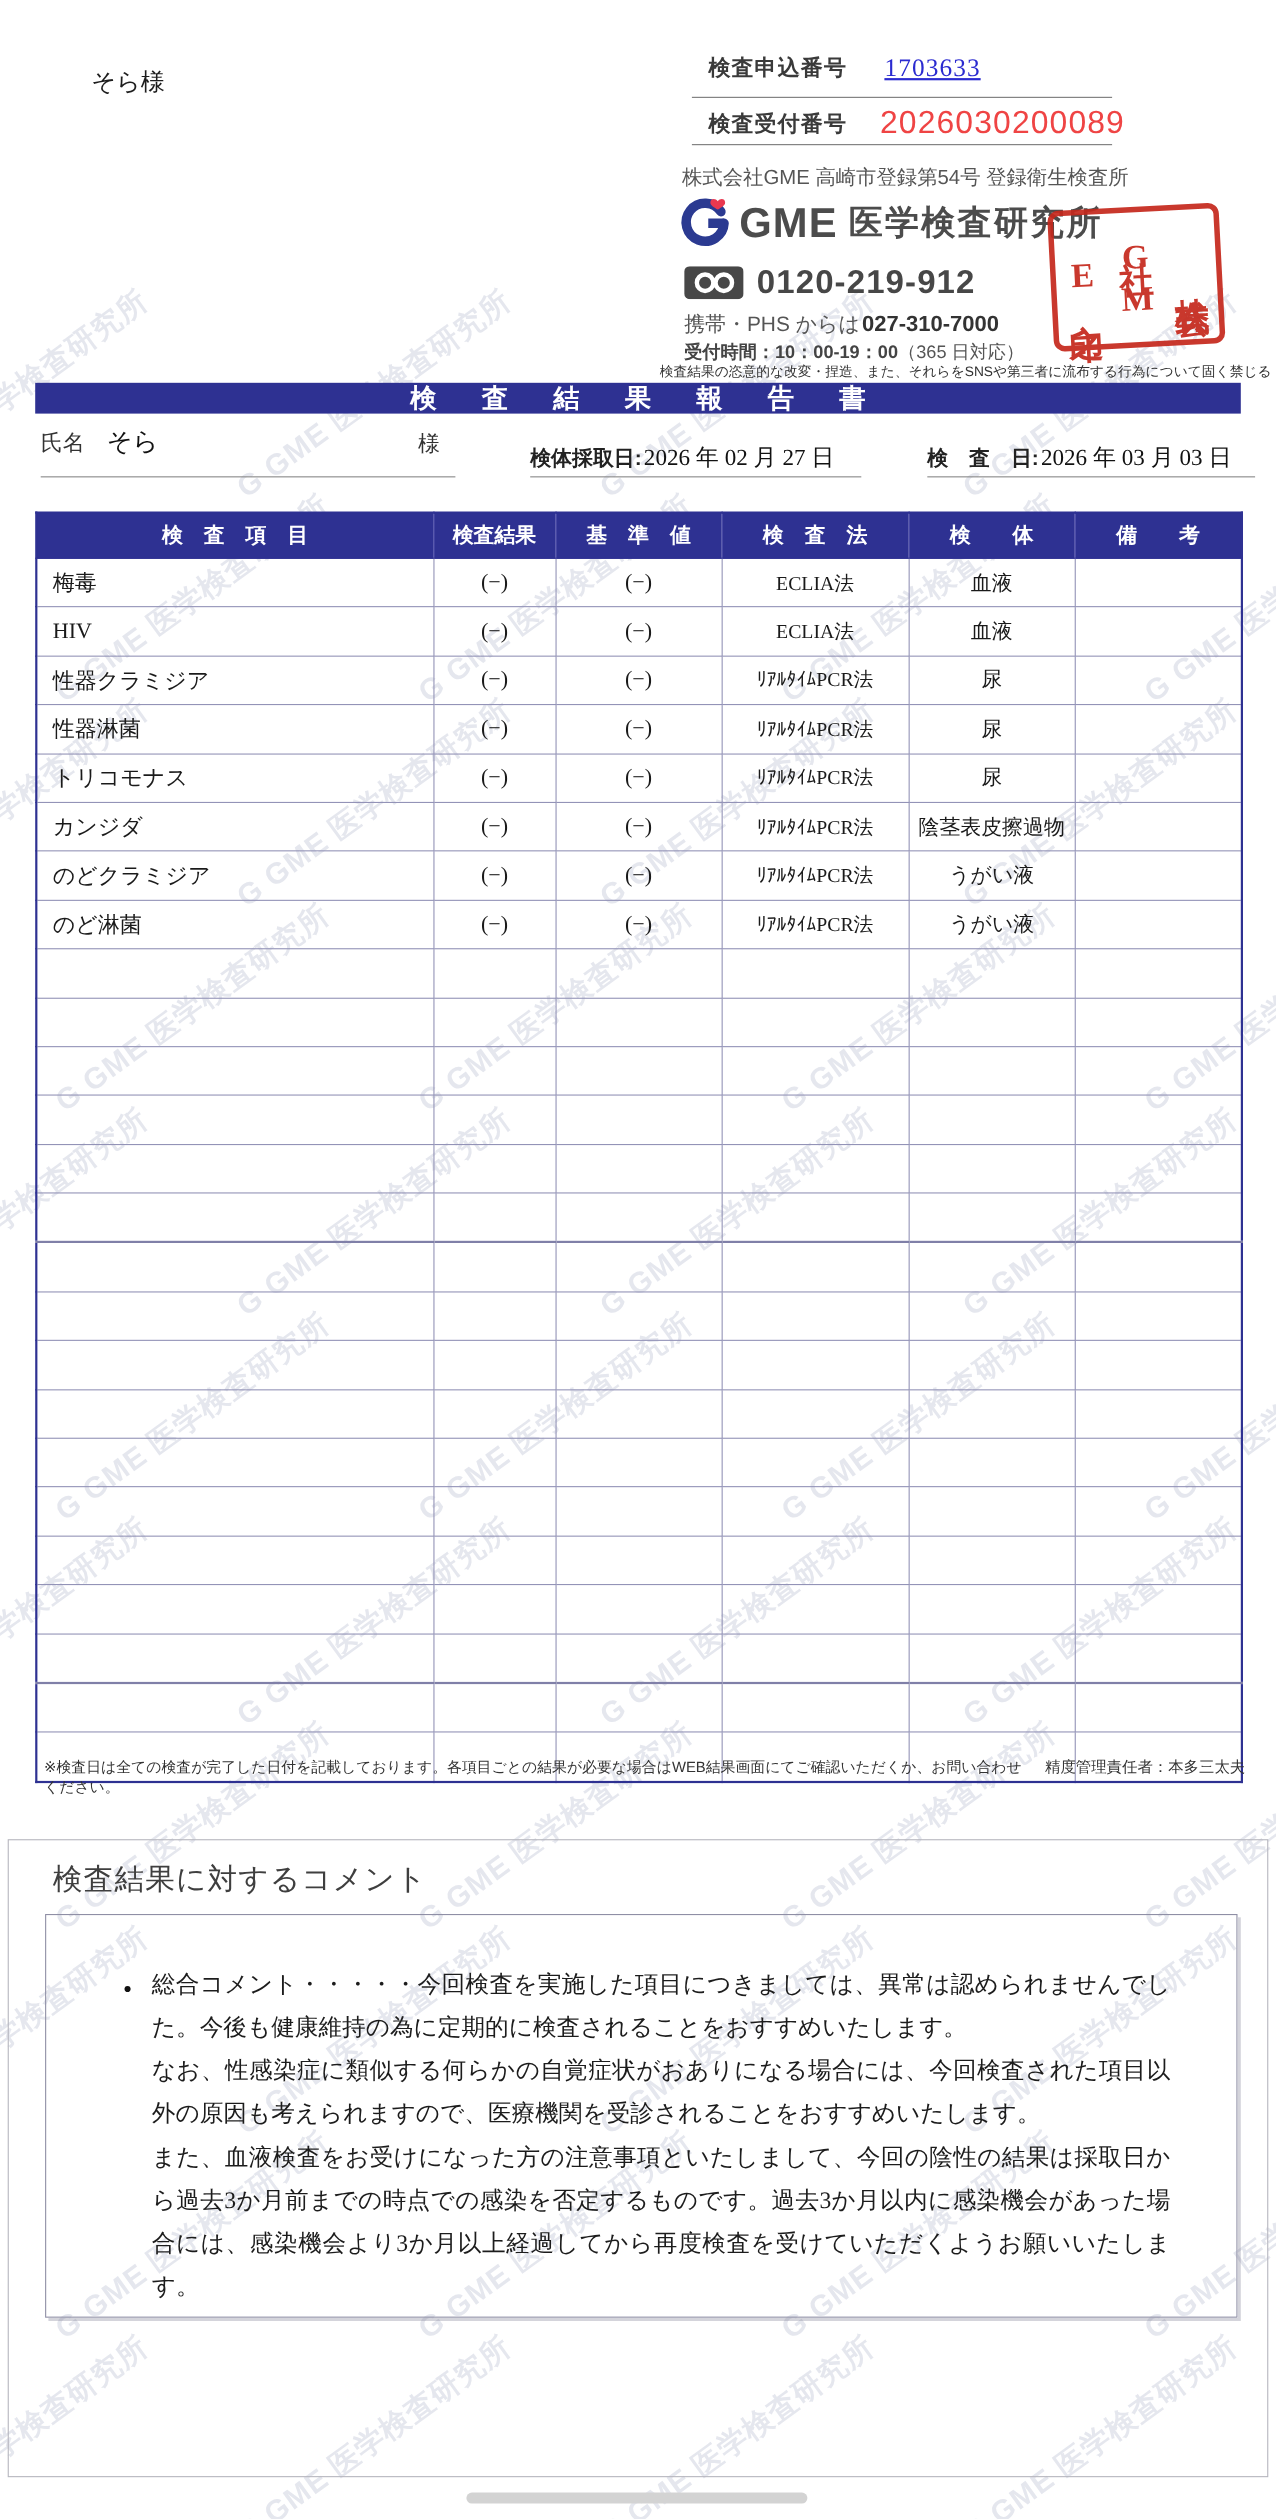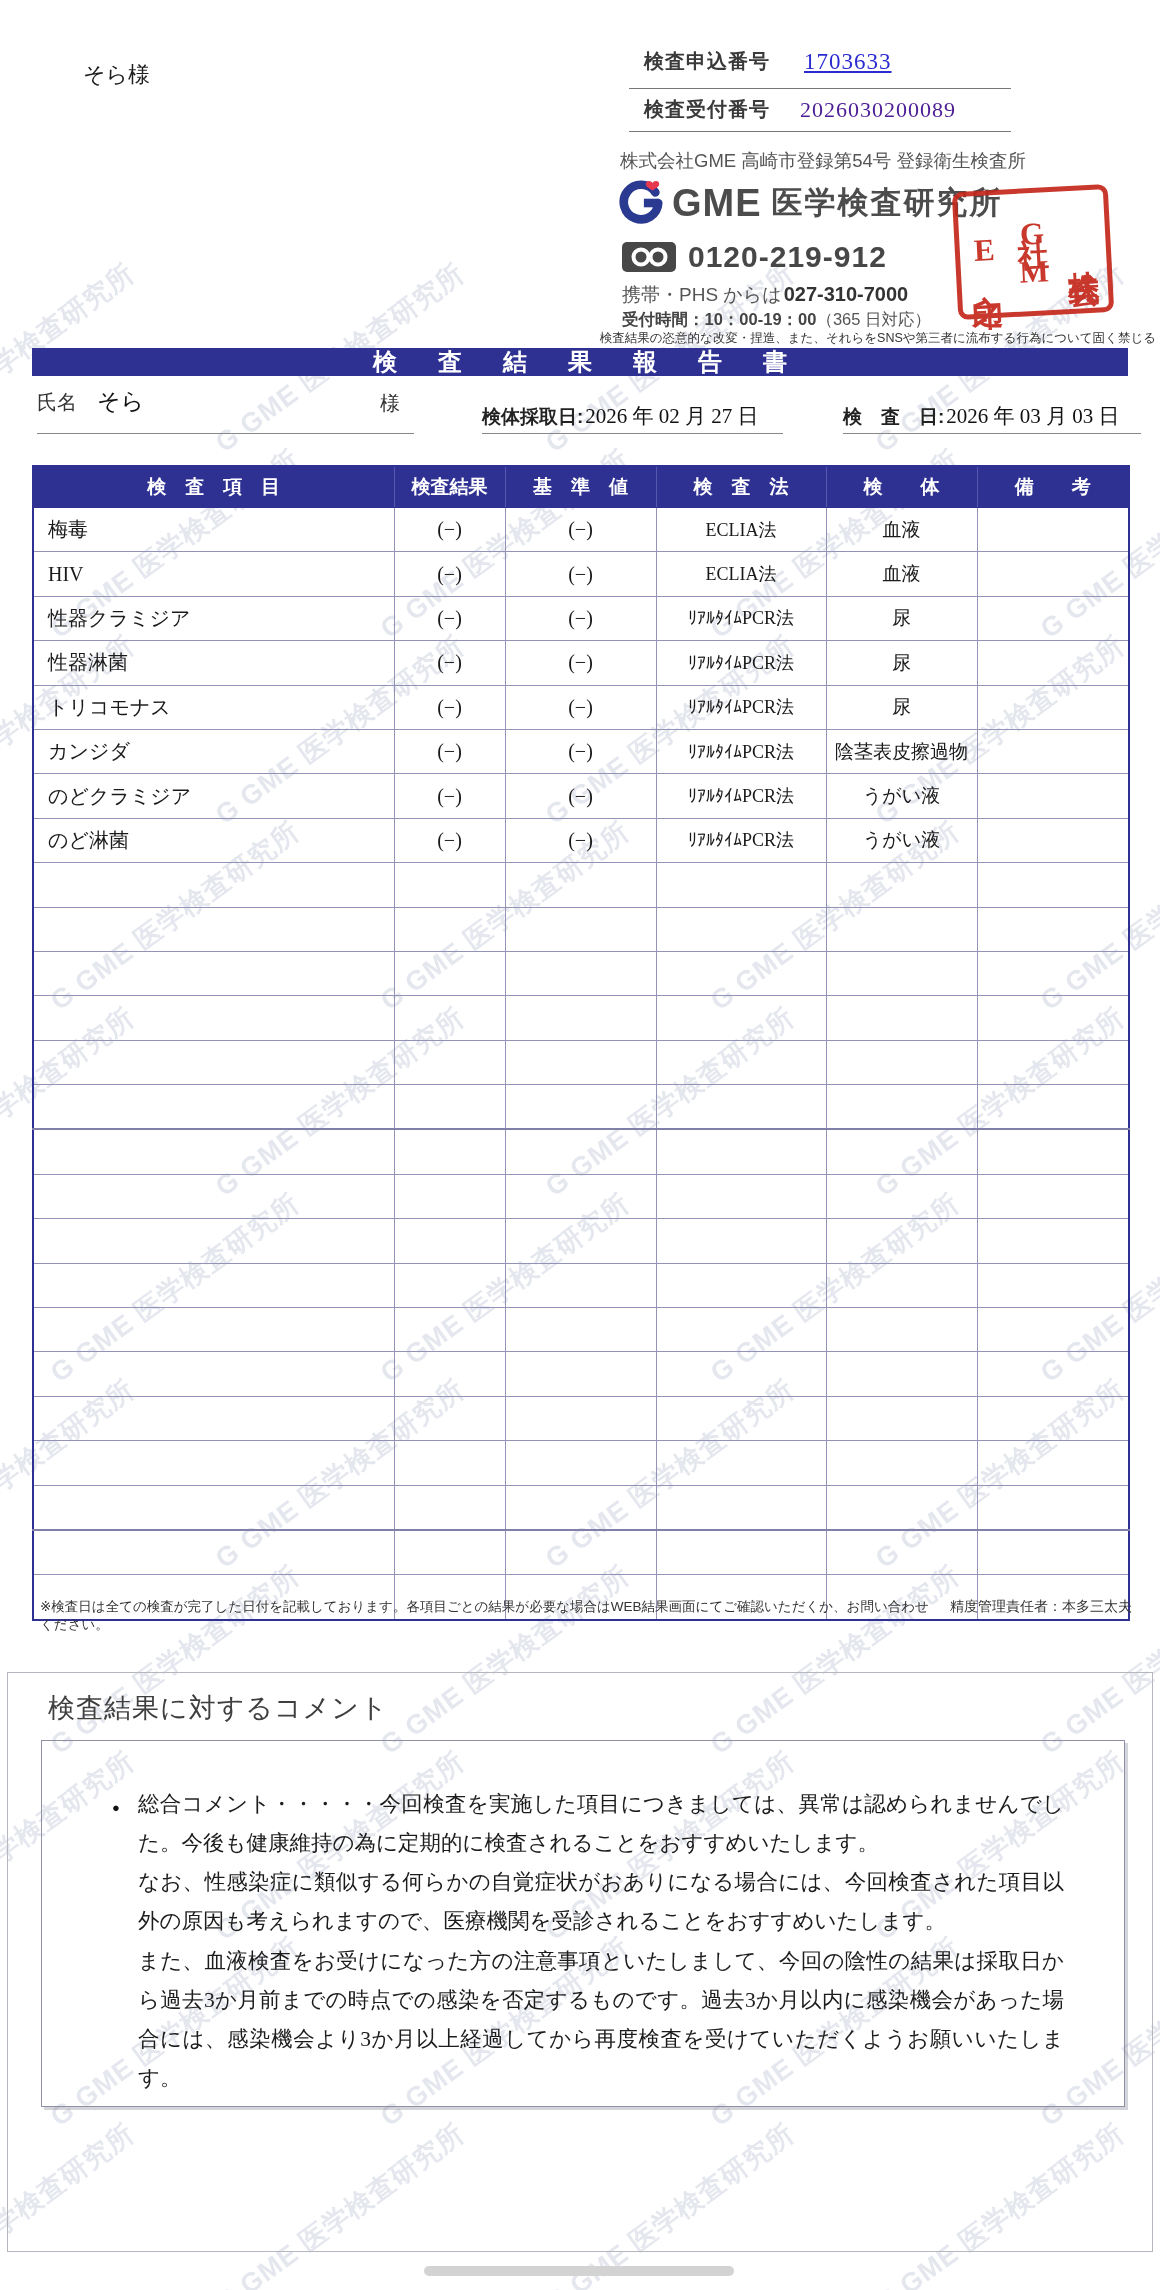--- a/index.html
+++ b/index.html
@@ -14,21 +14,21 @@
            color:rgba(125,135,168,0.20);white-space:nowrap;letter-spacing:1px;}
 
   .content{position:absolute;inset:0;z-index:1;}
 
   
   .patient-top{left:83px;top:60px;font-size:22px;color:#1d1d1d;}
 
   
   .num-row{left:620px;display:flex;align-items:center;margin-left:24px;}
   .num-label{font-size:20px;font-weight:700;color:#3a3a3a;letter-spacing:1px;}
-  .num-value{margin-left:30px;font-family:Liberation Serif, serif;font-size:22px;color:#4c1d95;letter-spacing:1px;}
+  .num-value{margin-left:30px;font-family:Liberation Sans, sans-serif;font-size:29px;color:#ef4444;letter-spacing:1px;}
   a.num-link{margin-left:34px;font-family:"Liberation Serif","DejaVu Serif",serif;font-size:23px;
              color:#2b2bd0;text-decoration:underline;letter-spacing:1px;}
   .field-line{left:629px;width:382px;border-top:1.5px solid #777;height:0;}
 
   .company-line{left:620px;top:148px;font-size:18.5px;color:#555;}
 
   .logo-row{left:618px;top:180px;display:flex;align-items:center;}
   .gme-word{font-size:38px;font-weight:800;color:#4c4c4c;letter-spacing:1px;margin-left:8px;}
   .institute-word{font-size:31px;font-weight:600;color:#4c4c4c;margin-left:10px;letter-spacing:2px;}
 

